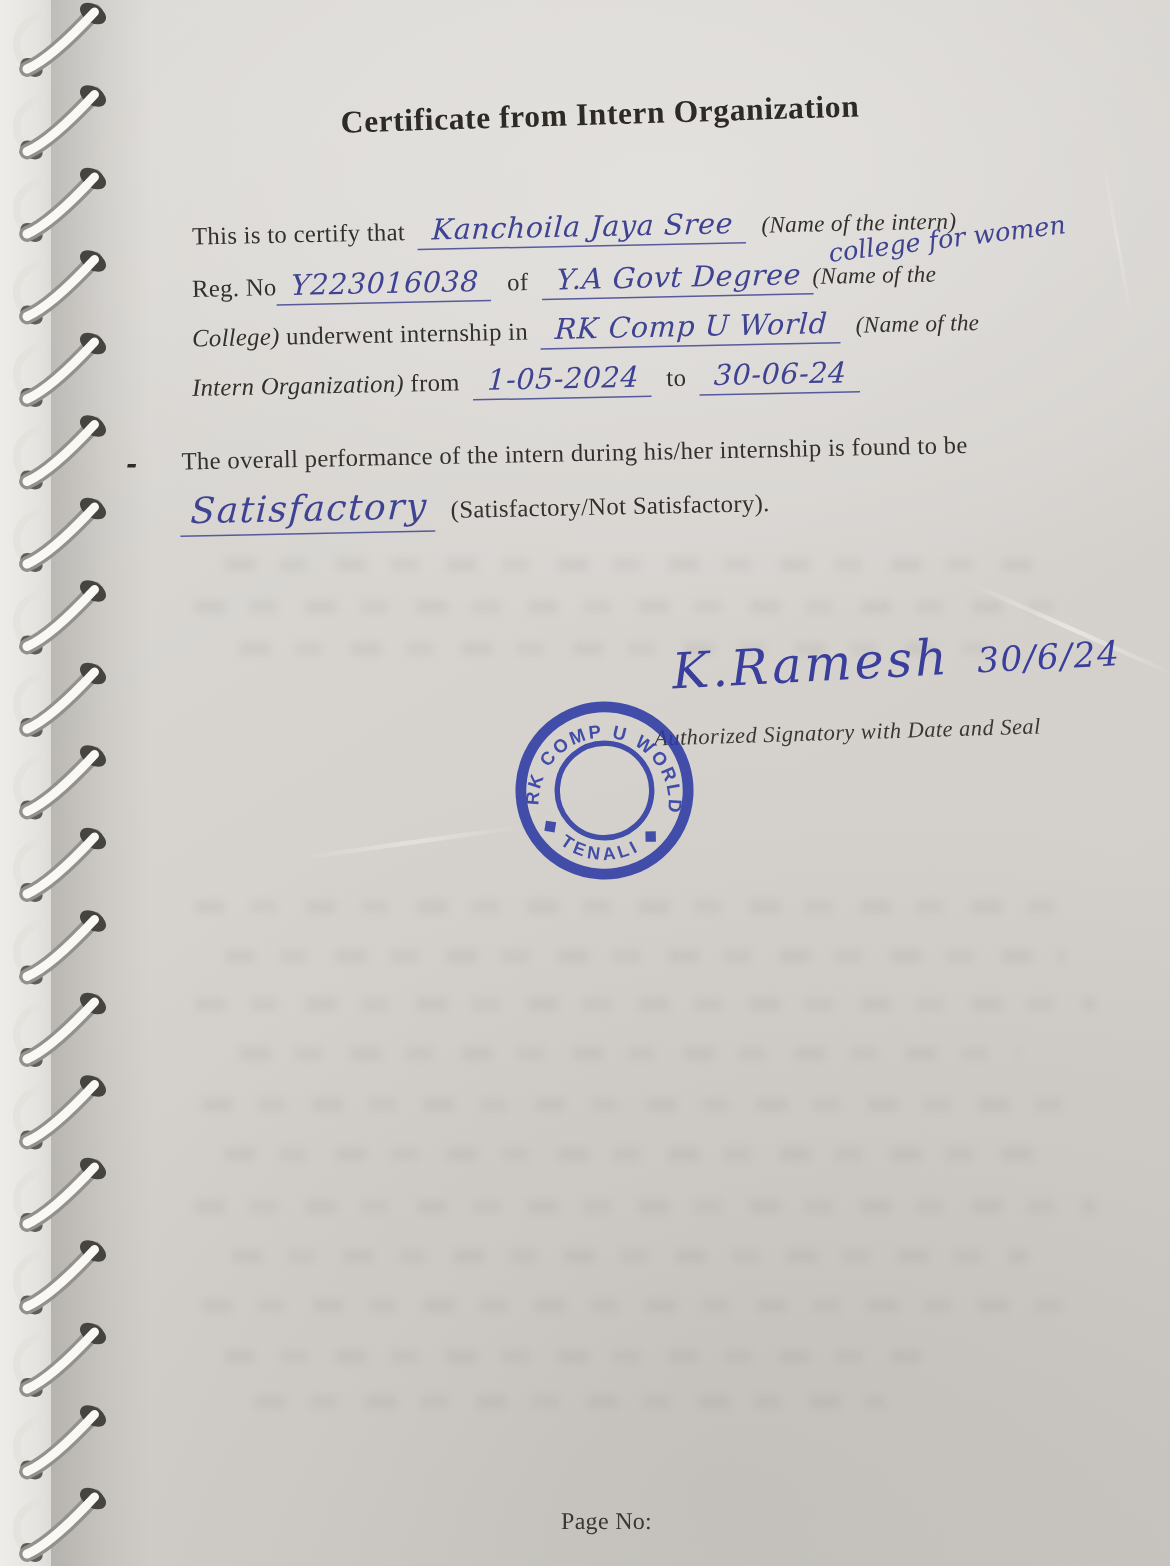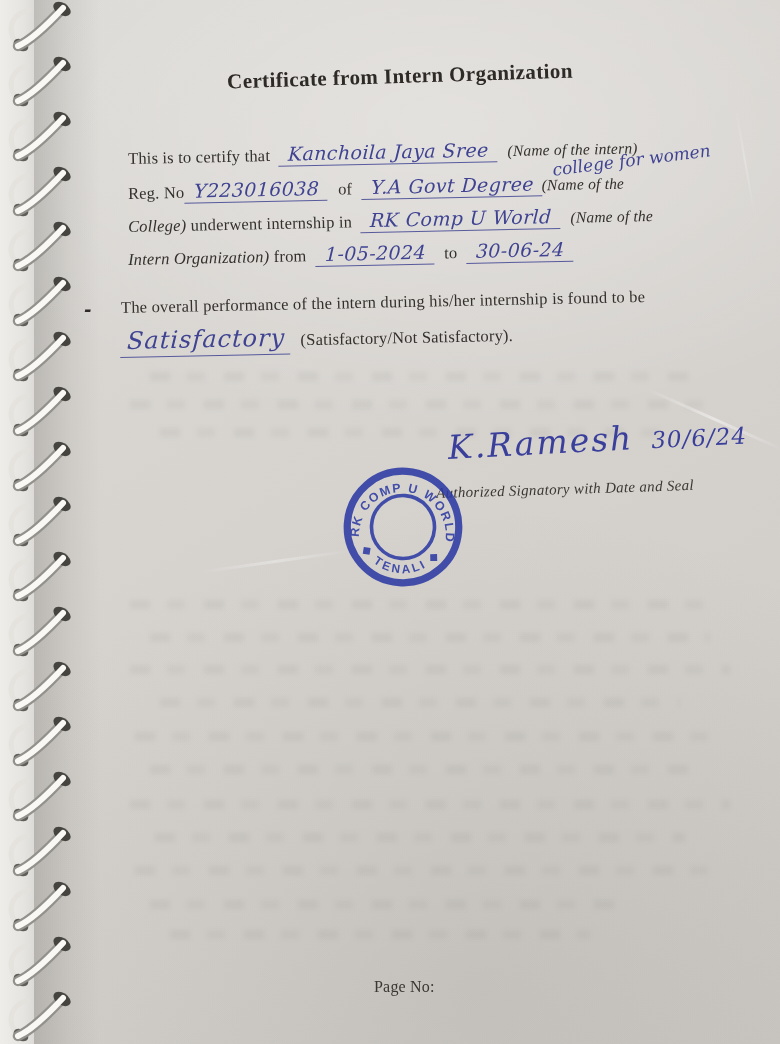--- a/index.html
+++ b/index.html
@@ -70,21 +70,21 @@
     position:absolute; left:436px; top:481px; font-style:italic; font-size:15px;
     color:#3b3834; transform:rotate(-1.8deg); white-space:nowrap; letter-spacing:.3px;
   }
 
   
   .stamp { position:absolute; left:339px; top:463px; width:128px; height:128px; opacity:.88; transform:rotate(4deg); }
   .stamp .ring { fill:none; stroke:#2d3ba3; }
   .stamp text { fill:#2d3ba3; font-family:"Liberation Sans", sans-serif; font-weight:bold; }
 
   
-  .page-no { left:374px; top:978px; font-size:16px; color:#3a3733; }
+  .page-no { left:374px; top:1006px; font-size:16px; color:#3a3733; }
 </style>
 </head>
 <body>
 
 <div class="left-edge"></div>
 <div class="sheet"></div>
 <div class="binding-shadow"></div>
 
 <svg class="spiral" width="100" height="1044" viewBox="0 0 100 1044">
   <defs>

